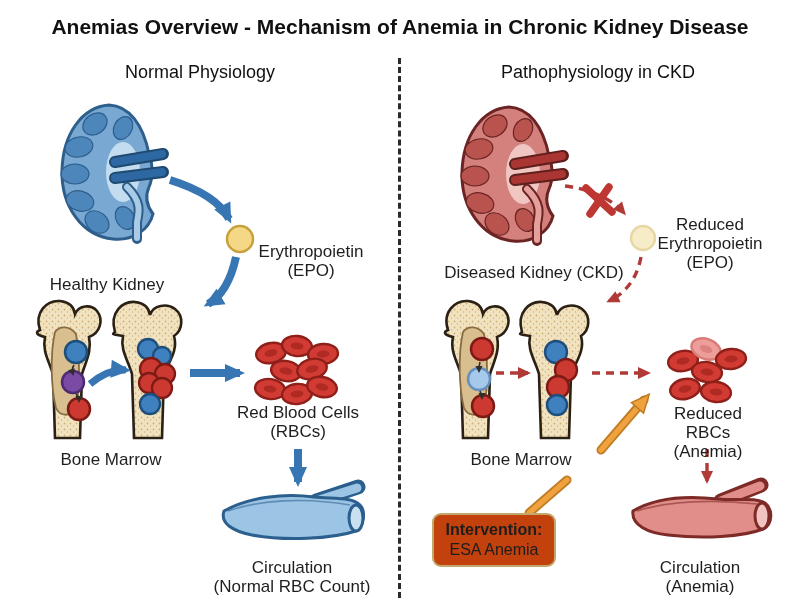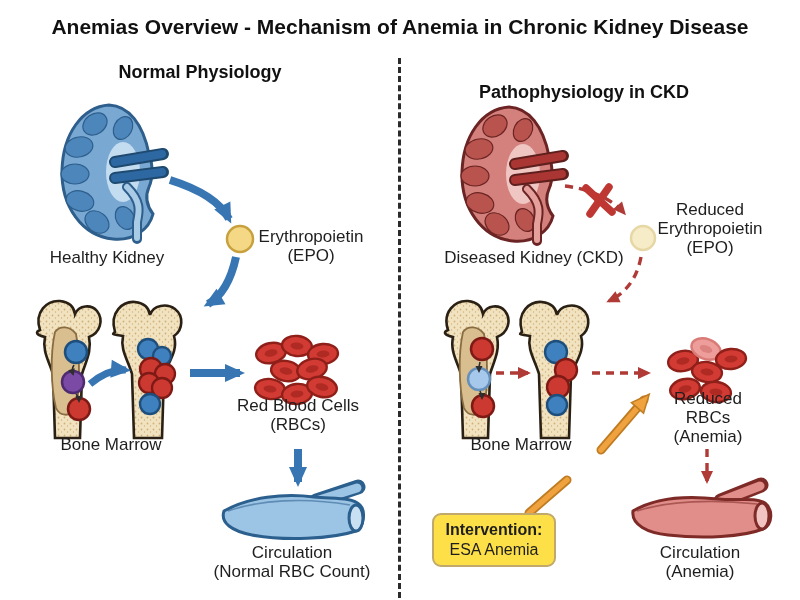--- a/index.html
+++ b/index.html
@@ -1,28 +1,28 @@
 <!DOCTYPE html>
 <html><head>
 <meta charset="utf-8">
 <style>
   html,body{margin:0;padding:0;background:#ffffff;}
   .stage{position:relative;width:800px;height:600px;background:#ffffff;overflow:hidden;
          font-family:"Liberation Sans", sans-serif;color:#1e1e1e;}
   svg.art{position:absolute;left:0;top:0;width:800px;height:600px;}
   .lbl{position:absolute;transform:translateX(-50%);text-align:center;white-space:pre-line;
-       font-size:17px;line-height:19px;color:#1e1e1e;}
+       font-size:17px;line-height:19px;color:#1e1e1e;margin-top:15px;}
   .title{position:absolute;left:400px;top:15px;transform:translateX(-50%);
          font-size:21px;font-weight:bold;white-space:nowrap;color:#111;}
-  .hdr{position:absolute;transform:translateX(-50%);font-size:18px;font-weight:bold;
+  .hdr{position:absolute;transform:translateX(-50%);font-size:18px;font-weight:normal;
        white-space:nowrap;color:#111;}
   .divider{position:absolute;left:398px;top:58px;height:540px;width:0;
            border-left:3px dashed #2b2b2b;}
   .ibox{position:absolute;left:432px;top:513px;width:120px;height:50px;
-        background:#fde047;border:2.5px solid #C0A96B;border-radius:9px;
+        background:#c2410c;border:2.5px solid #C0A96B;border-radius:9px;
         display:flex;flex-direction:column;justify-content:center;align-items:center;
         font-size:16px;line-height:20px;}
   .ibox .t{font-weight:bold;}
 </style>
 </head>
 <body>
 
 <div class="stage">
 
   <svg class="art" viewBox="0 0 800 600">
@@ -245,27 +245,27 @@
       <path d="M10,34 C30,22 60,18 95,22 C115,24 132,20 142,26 C150,32 150,48 140,52 C120,60 80,62 45,58 C25,56 8,48 10,34 Z" fill="#E18D8A" stroke="#7E2B28" stroke-width="3"></path>
       <ellipse cx="139" cy="39" rx="7" ry="13" fill="#F2C4C1" stroke="#7E2B28" stroke-width="3"></ellipse>
       <path d="M14,34 C45,24 90,22 134,27" fill="none" stroke="#7E2B28" stroke-width="1.6" opacity="0.55"></path>
     </g>
   </svg>
 
   <div class="title">Anemias Overview - Mechanism of Anemia in Chronic Kidney Disease</div>
   <div class="divider"></div>
 
   <div class="hdr" style="left:200px;top:62px;">Normal Physiology</div>
-  <div class="hdr" style="left:584px;top:62px;margin-top:20px;">Pathophysiology in CKD</div>
-
-  <div class="lbl" style="left:107px;top:248px;text-align:right;">Healthy Kidney</div>
+  <div class="hdr" style="left:598px;top:62px;">Pathophysiology in CKD</div>
+
+  <div class="lbl" style="left:107px;top:260px;text-align:right;">Healthy Kidney</div>
   <div class="lbl" style="left:311px;top:227px;">Erythropoietin
 (EPO)</div>
   <div class="lbl" style="left:111px;top:435px;">Bone Marrow</div>
-  <div class="lbl" style="left:298px;top:396px;">Red Blood Cells
+  <div class="lbl" style="left:298px;top:388px;">Red Blood Cells
 (RBCs)</div>
   <div class="lbl" style="left:292px;top:543px;">Circulation
 (Normal RBC Count)</div>
 
   <div class="lbl" style="left:534px;top:248px;white-space:nowrap;">Diseased Kidney (CKD)</div>
   <div class="lbl" style="left:710px;top:200px;">Reduced
 Erythropoietin
 (EPO)</div>
   <div class="lbl" style="left:521px;top:435px;">Bone Marrow</div>
   <div class="lbl" style="left:708px;top:389px;">Reduced RBCs

